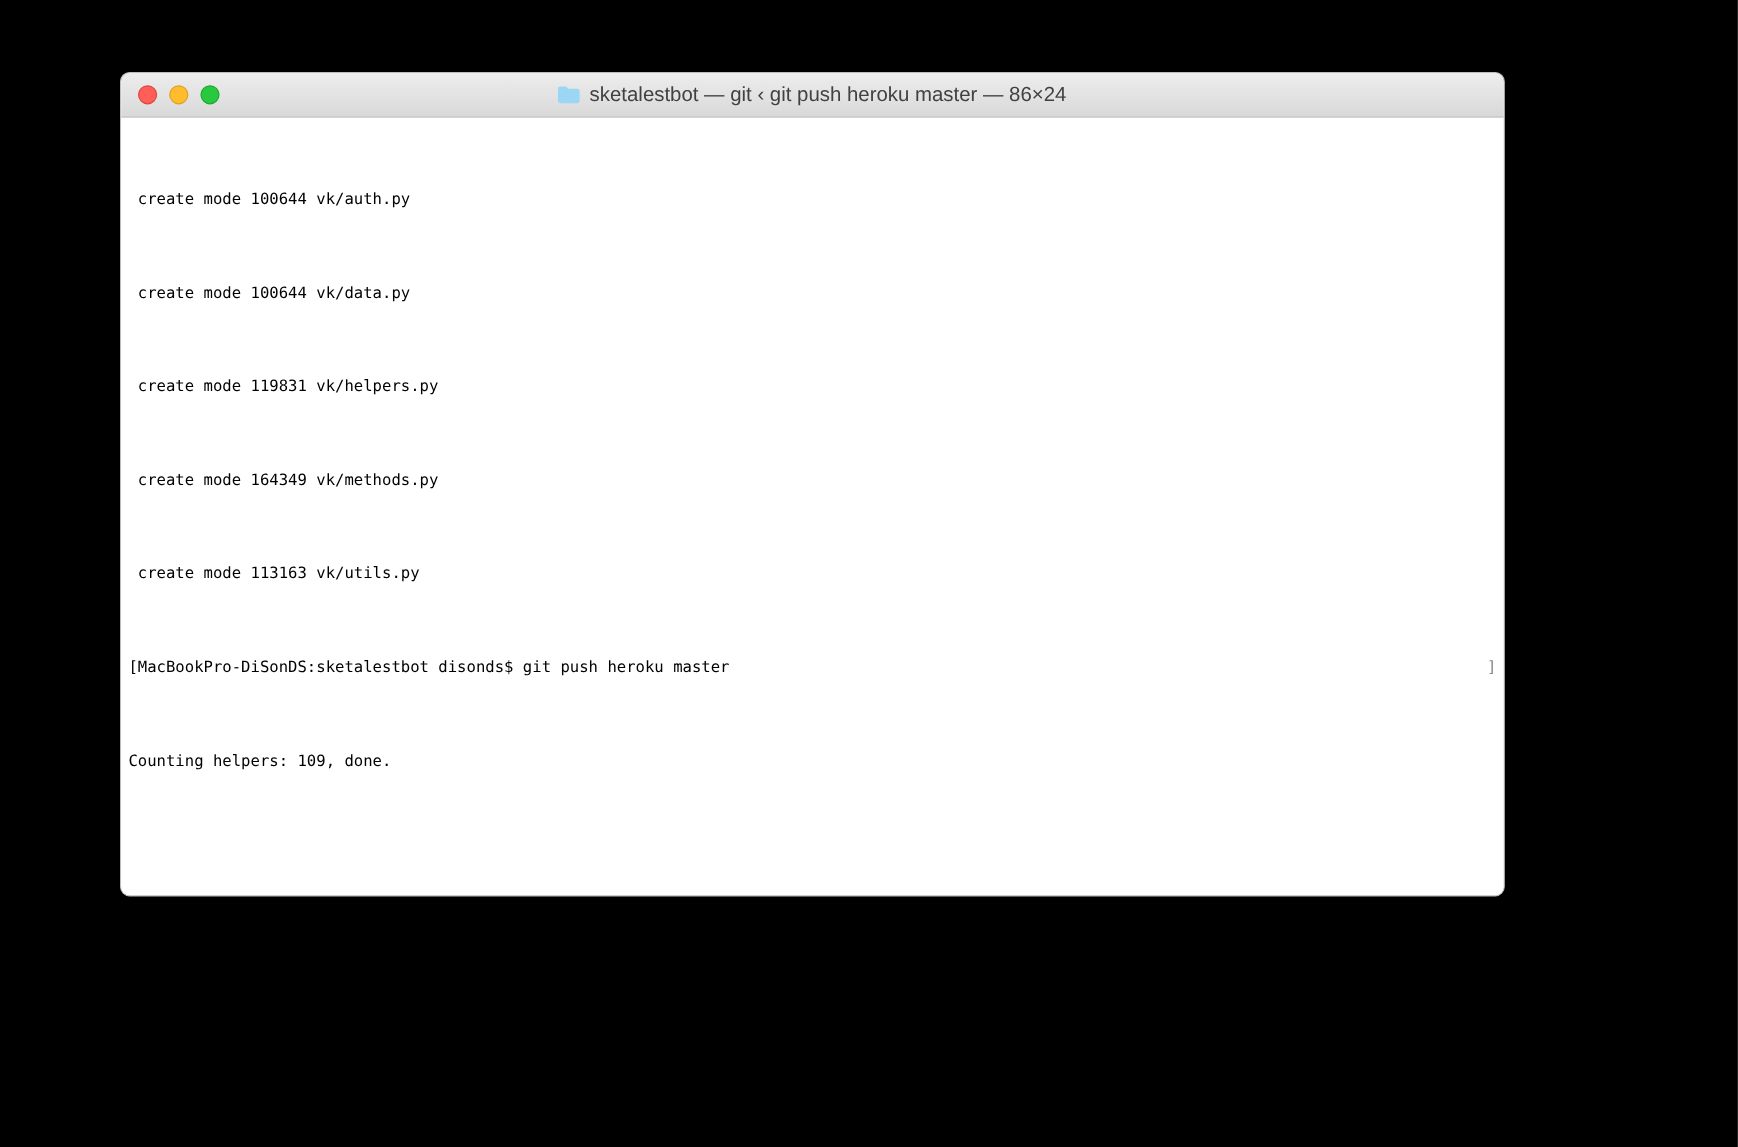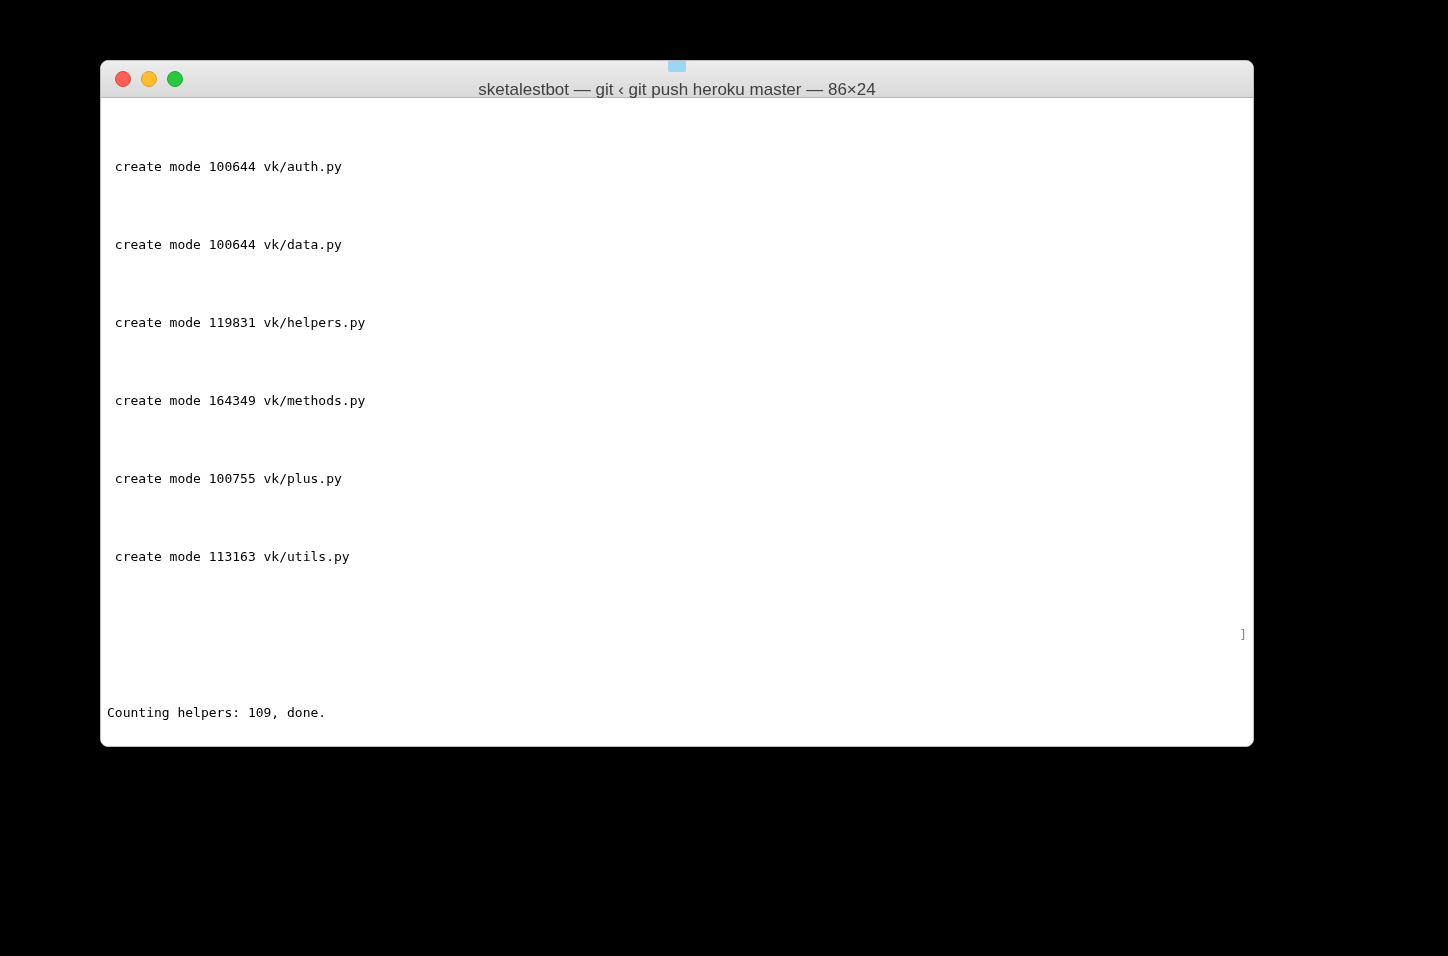--- a/index.html
+++ b/index.html
@@ -47,21 +47,20 @@
   .tl.green { background: #28c940; border: 1px solid #1aab29; }
   .title-center {
     position: absolute;
     left: 0; right: 0;
     text-align: center;
     display: flex;
     align-items: center;
     justify-content: center;
     gap: 8px;
     pointer-events: none;
-    flex-direction: column;
   }
   .folder-icon {
     width: 18px;
     height: 14px;
     position: relative;
     display: inline-block;
   }
   .folder-icon::before {
     content: "";
     position: absolute;
@@ -116,23 +115,23 @@
     <div class="title-center">
       <span class="folder-icon"></span>
       <span class="title-text">sketalestbot — git ‹ git push heroku master — 86×24</span>
     </div>
   </div>
   <div class="terminal-body">
     <div class="line"> create mode 100644 vk/auth.py</div>
     <div class="line"> create mode 100644 vk/data.py</div>
     <div class="line"> create mode 119831 vk/helpers.py</div>
     <div class="line"> create mode 164349 vk/methods.py</div>
-    <div class="line"> create mode 100755 vk/plus.py</div>
     <div class="line"> create mode 113163 vk/utils.py</div>
     <div class="prompt-line">
+      <span class="prompt-bracket-left">[MacBookPro-DiSonDS:sketalestbot disonds$ git push heroku master</span>
       <span class="prompt-bracket-right">]</span>
     </div>
     <div class="line">Counting helpers: 109, done.</div>
     
     
     
     
     
     
     

